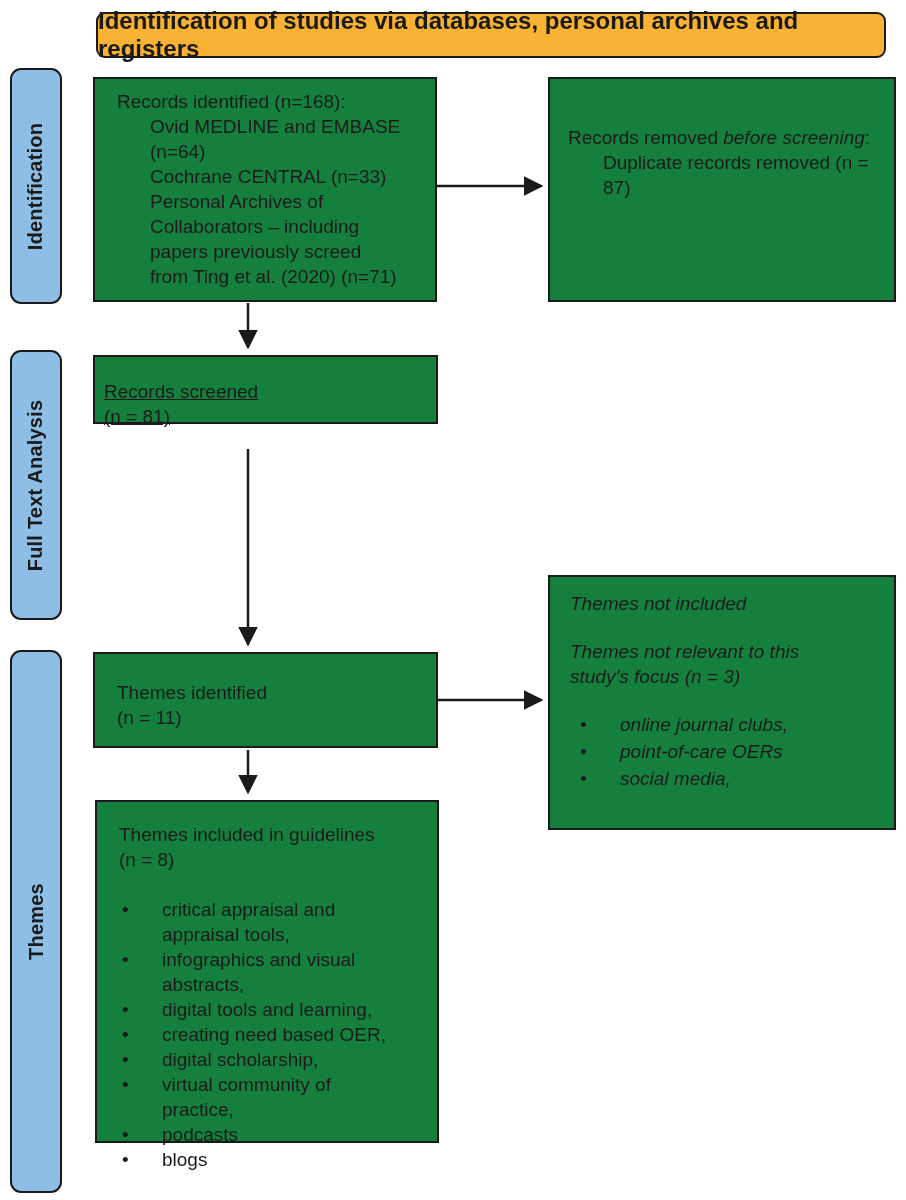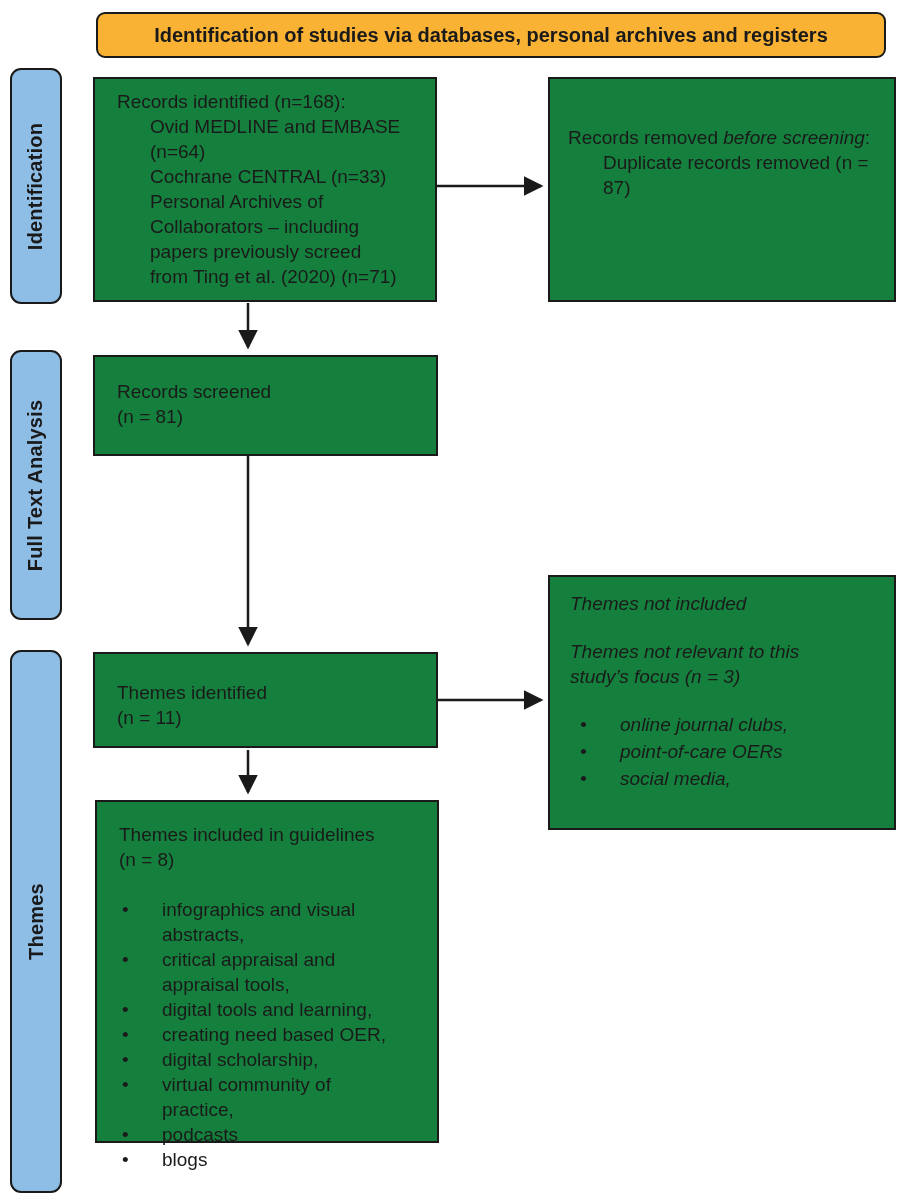--- a/index.html
+++ b/index.html
@@ -17,21 +17,21 @@
   .canvas{position:relative;width:906px;height:1200px;overflow:hidden;background:#fff;}
   .arrows{position:absolute;left:0;top:0;width:906px;height:1200px;pointer-events:none;}
 
   .banner{
     position:absolute;left:96px;top:12px;width:790px;height:46px;
     background:var(--banner-bg);
     border:2px solid var(--line);border-radius:9px;
     display:flex;align-items:center;justify-content:center;
     box-sizing:border-box;
   }
-  .banner span{font-weight:bold;font-size:20px;}
+  .banner span{font-weight:bold;font-size:24px;}
 
   .stage{
     position:absolute;left:10px;width:52px;
     background:var(--stage-bg);
     border:2px solid var(--line);border-radius:11px;
     display:flex;align-items:center;justify-content:center;
     box-sizing:border-box;
   }
   .stage .vtext{
     transform:rotate(-90deg);
@@ -47,21 +47,21 @@
     font-size:19px;line-height:25px;
   }
   .box p{margin:0;}
 
   #box-records-identified{left:93px;top:77px;width:344px;height:225px;padding:10px 14px 0 22px;}
   #box-records-identified .indent{margin-left:33px;width:252px;}
 
   #box-records-removed{left:548px;top:77px;width:348px;height:225px;padding:46px 15px 0 18px;}
   #box-records-removed .indent{margin-left:35px;width:276px;}
 
-  #box-records-screened{left:93px;top:355px;width:345px;height:101px;padding:22px 14px 0 22px;}
+  #box-records-screened{left:93px;top:355px;width:345px;height:69px;padding:22px 14px 0 9px;text-decoration:underline;}
   #box-themes-identified{left:93px;top:652px;width:345px;height:96px;padding:26px 14px 0 22px;}
 
   #box-themes-not-included{left:548px;top:575px;width:348px;height:255px;padding:14px 45px 0 20px;font-style:italic;}
   #box-themes-not-included .gap{margin-top:23px;}
 
   #box-themes-included{left:95px;top:800px;width:344px;height:343px;padding:20px 16px 0 22px;}
   #box-themes-included .gap{margin-top:25px;}
 
   ul.bullets{list-style:none;margin:22px 0 0 0;padding:0;}
   ul.bullets li{position:relative;line-height:25px;}
@@ -131,22 +131,22 @@
       <li>online journal clubs,</li>
       <li>point-of-care OERs</li>
       <li>social media,</li>
     </ul>
   </div>
 
   <div class="box" id="box-themes-included">
     <p>Themes included in guidelines</p>
     <p>(n = 8)</p>
     <ul class="bullets gap">
+      <li>critical appraisal and appraisal tools,</li>
       <li>infographics and visual abstracts,</li>
-      <li>critical appraisal and appraisal tools,</li>
       <li>digital tools and learning,</li>
       <li>creating need based OER,</li>
       <li>digital scholarship,</li>
       <li>virtual community of practice,</li>
       <li>podcasts</li>
       <li>blogs</li>
     </ul>
   </div>
 
 </div>

